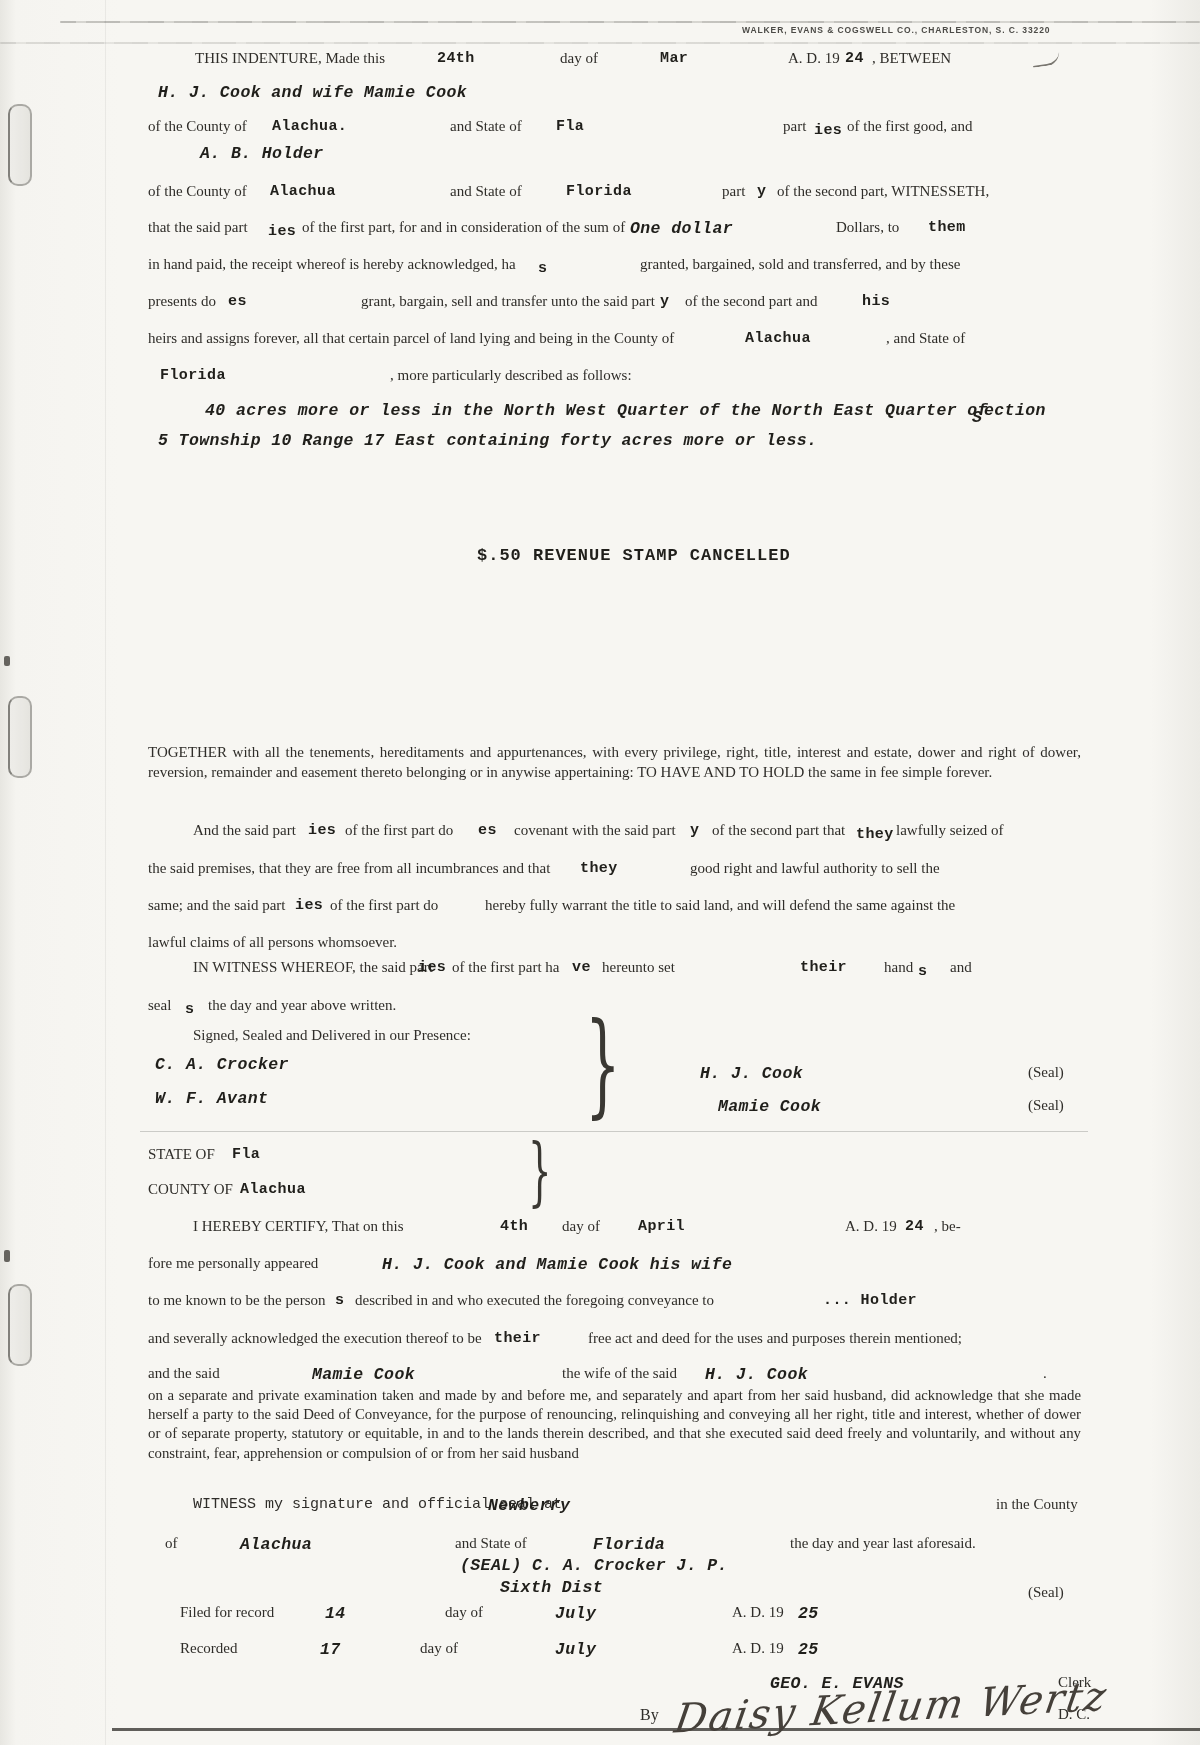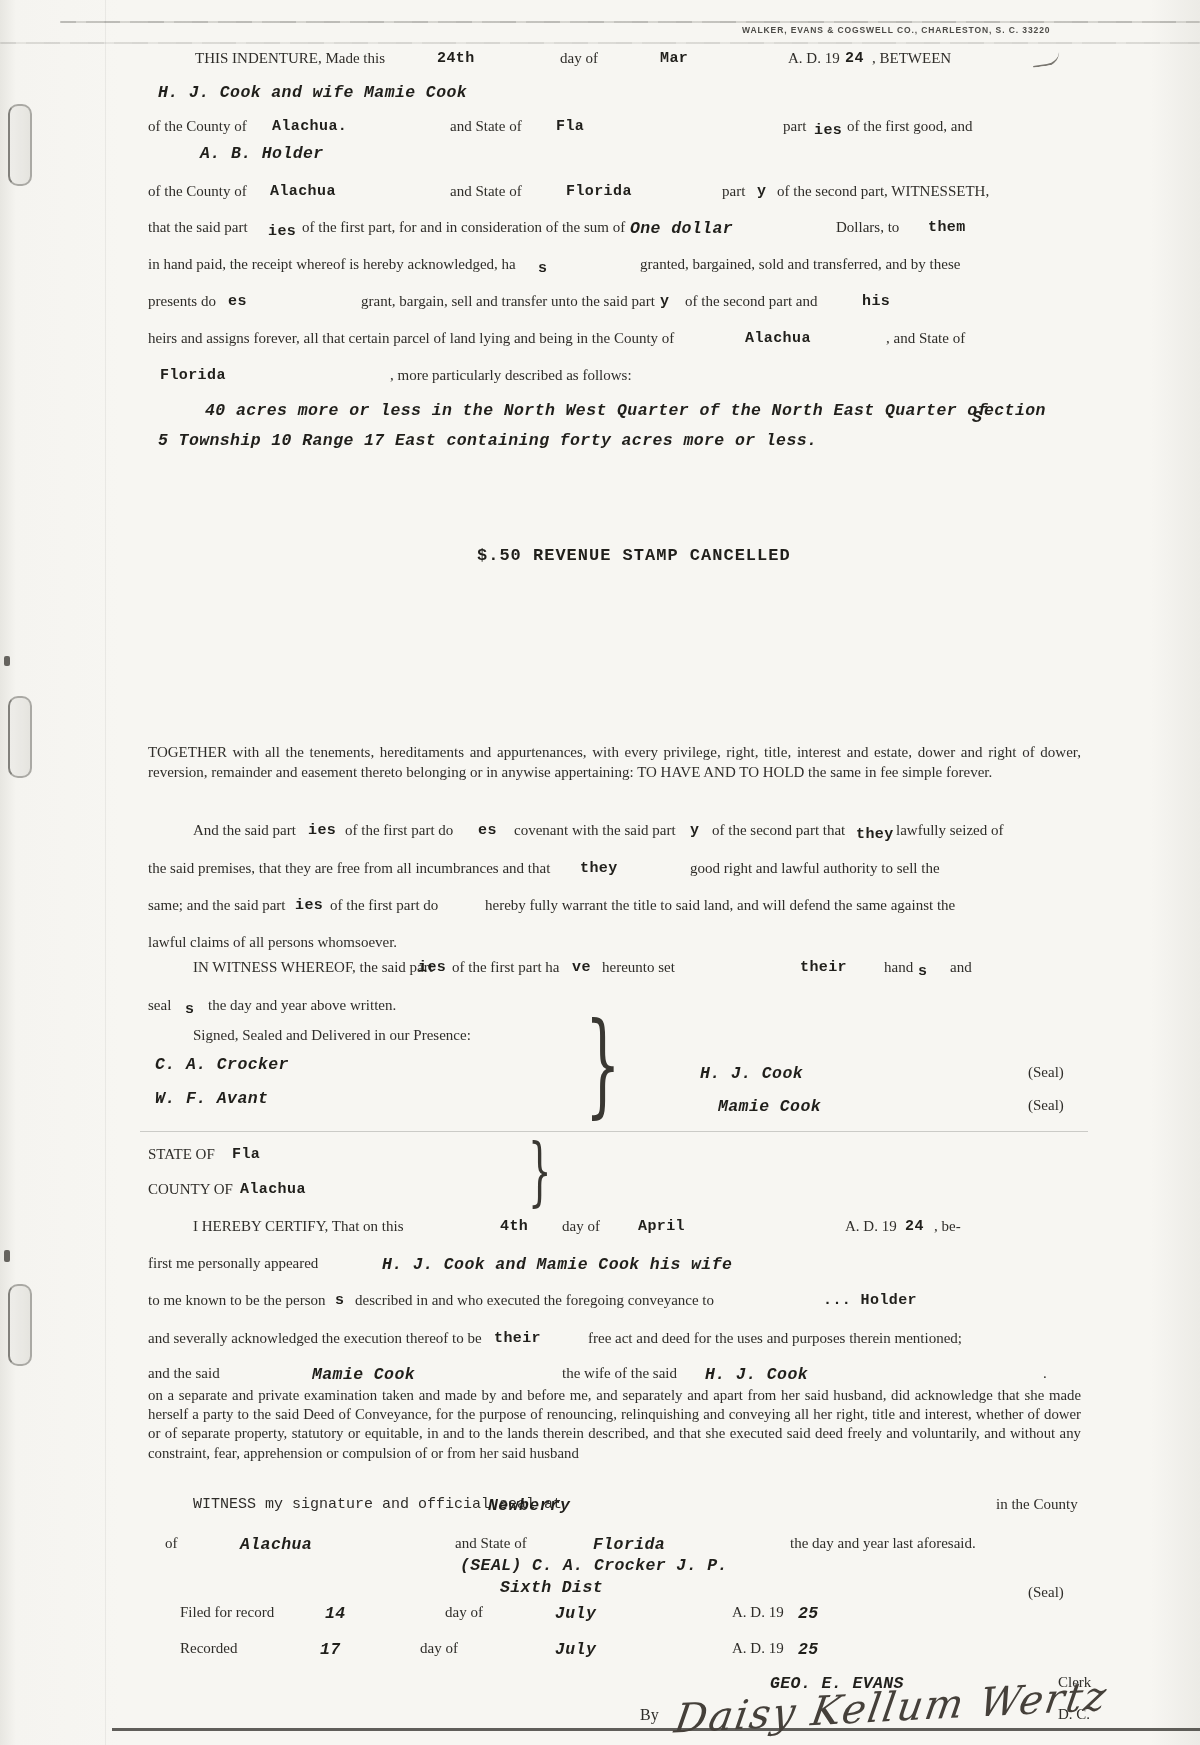--- a/index.html
+++ b/index.html
@@ -200,21 +200,21 @@
   <div class="ln" style="top:1218px;">
     <span class="seg p" style="left:193px;">I HEREBY CERTIFY, That on this</span>
     <span class="seg t" style="left:500px;">4th</span>
     <span class="seg p" style="left:562px;">day of</span>
     <span class="seg t" style="left:638px;">April</span>
     <span class="seg p" style="left:845px;">A. D. 19</span>
     <span class="seg t" style="left:905px;">24</span>
     <span class="seg p" style="left:934px;">, be-</span>
   </div>
   <div class="ln" style="top:1255px;">
-    <span class="seg p" style="left:148px;">first me personally appeared</span>
+    <span class="seg p" style="left:148px;">fore me personally appeared</span>
     <span class="seg t lg" style="left:382px;">H. J. Cook and Mamie Cook his wife</span>
   </div>
   <div class="ln" style="top:1292px;">
     <span class="seg p" style="left:148px;">to me known to be the person</span>
     <span class="seg t" style="left:335px;">s</span>
     <span class="seg p" style="left:355px;">described in and who executed the foregoing conveyance to</span>
     <span class="seg t" style="left:823px;">... Holder</span>
   </div>
   <div class="ln" style="top:1330px;">
     <span class="seg p" style="left:148px;">and severally acknowledged the execution thereof to be</span>

